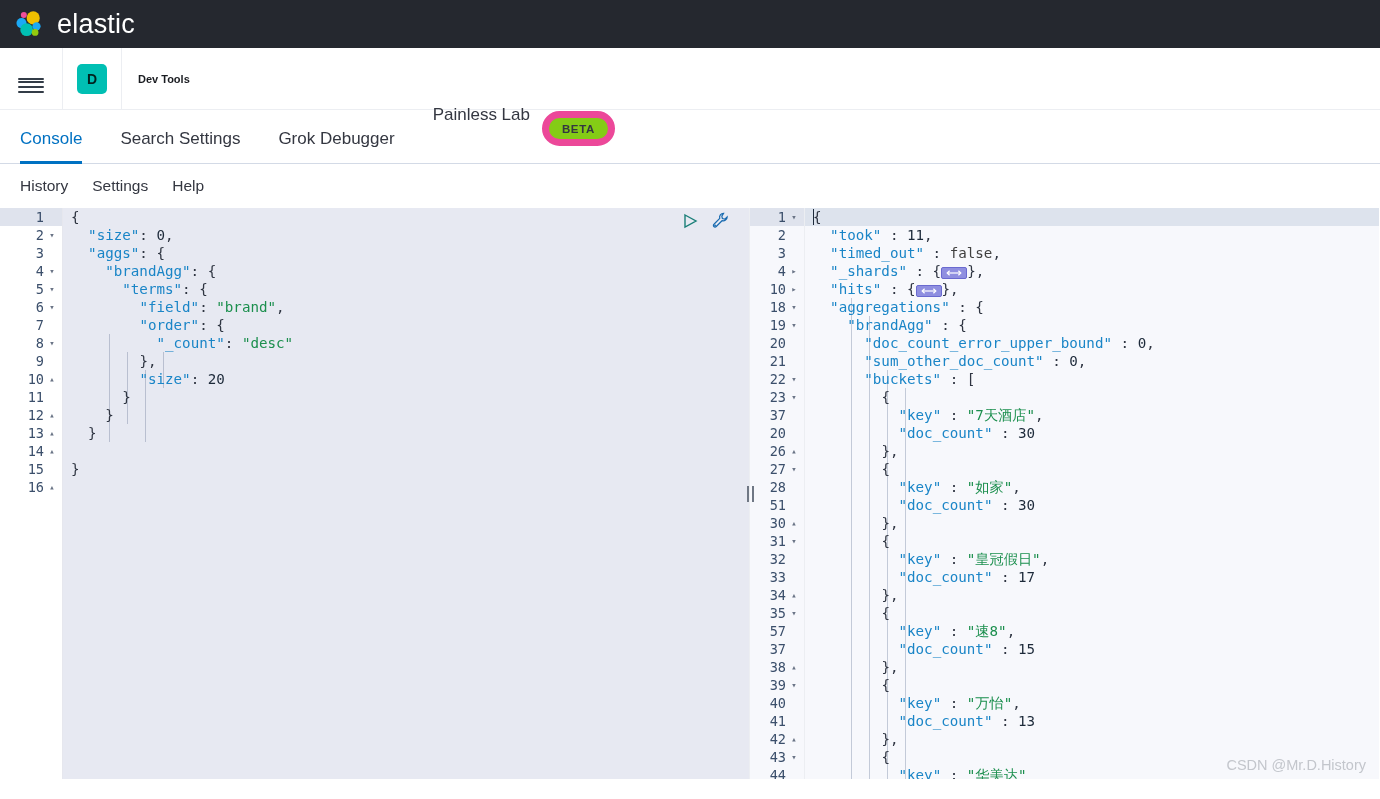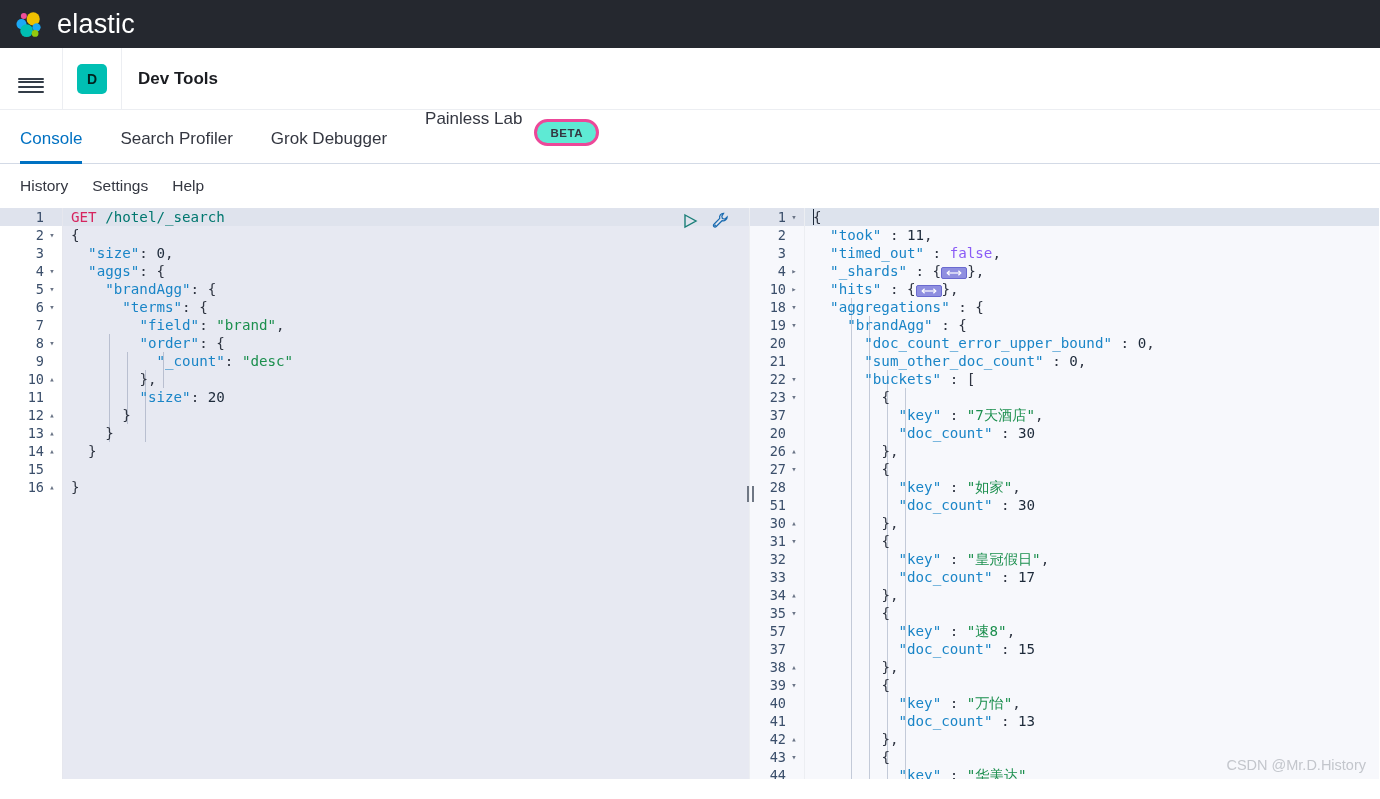--- a/index.html
+++ b/index.html
@@ -13,21 +13,21 @@
 
   
   .topbar {
     height: 48px;
     background: #25282f;
     display: flex;
     align-items: center;
     position: relative;
   }
   .brand {
-    display: flex; align-items: flex-end;
+    display: flex; align-items: center;
     padding-left: 14px;
     gap: 13px;
   }
   .brand-logo { width: 30px; height: 30px; position: relative; display:block; }
   .brand-name {
     color: #ffffff;
     font-size: 27px;
     letter-spacing: .2px;
     font-weight: 400;
   }
@@ -71,21 +71,21 @@
   .app-badge {
     width: 30px; height: 30px;
     background: #00bfb3;
     border-radius: 5px;
     color: #00231f;
     font-size: 14px; font-weight: 700;
     display:flex; align-items:center; justify-content:center;
     margin: 0 14px;
   }
   .app-title {
-    font-size: 17px;
+    font-size: 11px;
     color: #1a1c21;
     font-weight: 700;
     padding-left: 16px;
   }
 
   
   .tabsbar {
     height: 54px;
     display: flex;
     align-items: flex-end;
@@ -104,28 +104,28 @@
     display: flex; align-items: center; gap: 12px;
   }
   .tab.active { color: #0071c2; text-align: right; }
   .tab.active:after {
     content: "";
     position: absolute;
     left: 0; right: 0; bottom: -1px;
     height: 3px; background: #0071c2;
   }
   .beta-pill {
-    border: 3px solid #ec4899;
+    border: 7px solid #ec4899;
     border-radius: 20px;
     font-size: 11.5px;
     font-weight: 700;
     letter-spacing: .6px;
     color: #343741;
     padding: 5px 13px 4px;
-    background: #5eead4;
+    background: #84cc16;
     position: relative;
     top: -3px;
     margin-top: 34px;
   }
 
   
   .submenu {
     height: 44px;
     display: flex;
     align-items: center;
@@ -227,21 +227,21 @@
     background: #b9bfd0;
   }
   .pane-right .guide { background: #c3cad8; }
 
   
   .k-method { color: #d6255f; }
   .k-url    { color: #00776f; }
   .k-key    { color: #1a85c7; }
   .k-str    { color: #1c8f4e; }
   .k-num    { color: #1d2a3a; }
-  .k-bool   { color: #8b5cf6; }
+  .k-bool   { color: #404040; }
   .k-punc   { color: #2f3542; }
 
   
   .actions {
     position: absolute;
     top: 3px; left: 681px;
     display: flex; align-items: center; gap: 12px;
     z-index: 5;
   }
   .actions svg { display:block; cursor: pointer; }
@@ -327,21 +327,21 @@
   <div class="app-badge">D</div>
   <div class="vdiv"></div>
   <div class="app-title">Dev Tools</div>
 </div>
 
 <div class="tabsbar">
   <div class="tab active">
     <span>Console</span>
   </div>
   <div class="tab">
-    <span>Search Profiler</span>
+    <span>Search Settings</span>
   </div>
   <div class="tab">
     <span>Grok Debugger</span>
   </div>
   <div class="tab">
     <span>Painless Lab</span>
     <span class="beta-pill">BETA</span>
   </div>
 </div>
 
@@ -374,21 +374,20 @@
         <div class="ln">14<span class="fold">▴</span></div>
         <div class="ln">15</div>
         <div class="ln">16<span class="fold">▴</span></div>
       </div>
     <div class="codearea" id="left-code">
 
       <div class="guide" style="left:46px; top:126px; height:108px;"></div>
       <div class="guide" style="left:64px; top:144px; height:72px;"></div>
       <div class="guide" style="left:82px; top:162px; height:72px;"></div>
       <div class="guide" style="left:100px; top:144px; height:36px;"></div>
-    <div class="cl hl"><span class="k-method">GET</span> <span class="k-url">/hotel/_search</span></div>
         <div class="cl"><span class="k-punc">{</span></div>
         <div class="cl"><span class="k-punc"> </span><span class="k-punc"> </span><span class="k-key">"size"</span><span class="k-punc">:</span><span class="k-punc"> </span><span class="k-num">0</span><span class="k-punc">,</span></div>
         <div class="cl"><span class="k-punc"> </span><span class="k-punc"> </span><span class="k-key">"aggs"</span><span class="k-punc">:</span><span class="k-punc"> </span><span class="k-punc">{</span></div>
         <div class="cl"><span class="k-punc"> </span><span class="k-punc"> </span><span class="k-punc"> </span><span class="k-punc"> </span><span class="k-key">"brandAgg"</span><span class="k-punc">:</span><span class="k-punc"> </span><span class="k-punc">{</span></div>
         <div class="cl"><span class="k-punc"> </span><span class="k-punc"> </span><span class="k-punc"> </span><span class="k-punc"> </span><span class="k-punc"> </span><span class="k-punc"> </span><span class="k-key">"terms"</span><span class="k-punc">:</span><span class="k-punc"> </span><span class="k-punc">{</span></div>
         <div class="cl"><span class="k-punc"> </span><span class="k-punc"> </span><span class="k-punc"> </span><span class="k-punc"> </span><span class="k-punc"> </span><span class="k-punc"> </span><span class="k-punc"> </span><span class="k-punc"> </span><span class="k-key">"field"</span><span class="k-punc">:</span><span class="k-punc"> </span><span class="k-str">"brand"</span><span class="k-punc">,</span></div>
         <div class="cl"><span class="k-punc"> </span><span class="k-punc"> </span><span class="k-punc"> </span><span class="k-punc"> </span><span class="k-punc"> </span><span class="k-punc"> </span><span class="k-punc"> </span><span class="k-punc"> </span><span class="k-key">"order"</span><span class="k-punc">:</span><span class="k-punc"> </span><span class="k-punc">{</span></div>
         <div class="cl"><span class="k-punc"> </span><span class="k-punc"> </span><span class="k-punc"> </span><span class="k-punc"> </span><span class="k-punc"> </span><span class="k-punc"> </span><span class="k-punc"> </span><span class="k-punc"> </span><span class="k-punc"> </span><span class="k-punc"> </span><span class="k-key">"_count"</span><span class="k-punc">:</span><span class="k-punc"> </span><span class="k-str">"desc"</span></div>
         <div class="cl"><span class="k-punc"> </span><span class="k-punc"> </span><span class="k-punc"> </span><span class="k-punc"> </span><span class="k-punc"> </span><span class="k-punc"> </span><span class="k-punc"> </span><span class="k-punc"> </span><span class="k-punc">}</span><span class="k-punc">,</span></div>
         <div class="cl"><span class="k-punc"> </span><span class="k-punc"> </span><span class="k-punc"> </span><span class="k-punc"> </span><span class="k-punc"> </span><span class="k-punc"> </span><span class="k-punc"> </span><span class="k-punc"> </span><span class="k-key">"size"</span><span class="k-punc">:</span><span class="k-punc"> </span><span class="k-num">20</span></div>

